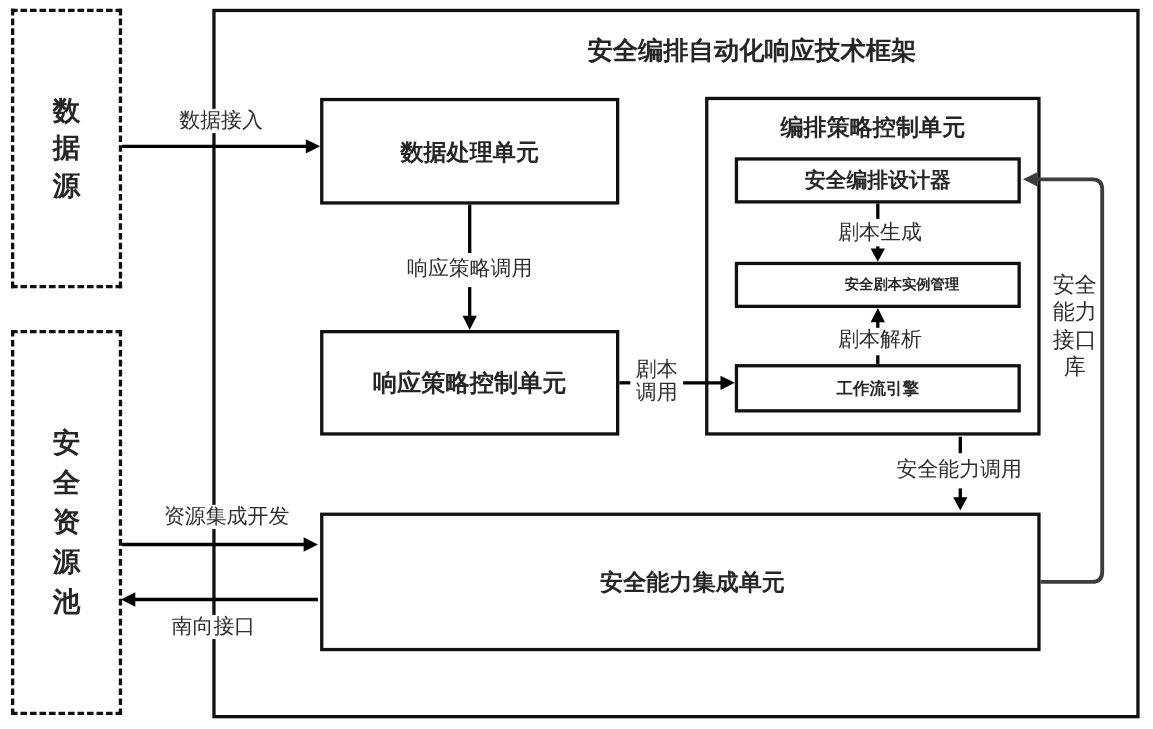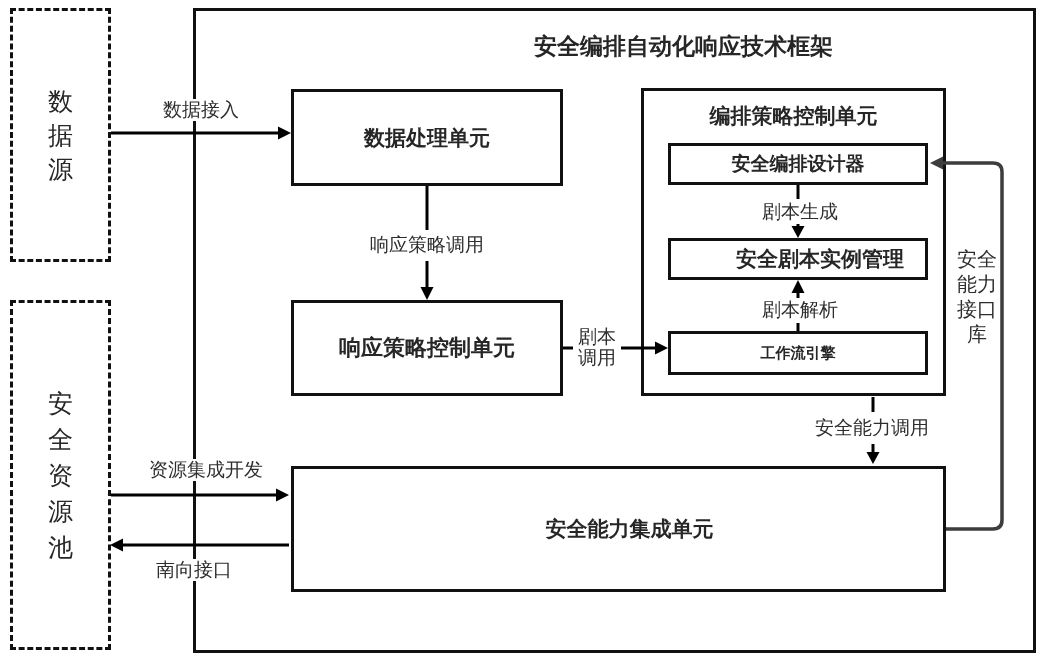--- a/index.html
+++ b/index.html
@@ -20,21 +20,21 @@
   }
   .box.dashed{border:3px dashed #111111;}
   .box-label{
     font-weight:bold;
     color:#262626;
     text-align:center;
   }
   .vtext{
     word-break:break-all;
     text-align:center;
-    font-weight:normal;
+    font-weight:bold;
     color:#262626;
   }
   .arrow-label{
     position:absolute;
     font-size:19px;
     color:#2e2e2e;
     white-space:nowrap;
     text-align:center;
     transform:translateX(-50%);
     background:#ffffff;
@@ -89,21 +89,21 @@
   </div>
 
   <div class="box" style="left:641px;top:88px;width:305px;height:308px;"></div>
   <div id="orchestration-title">编排策略控制单元</div>
 
   <div class="box" style="left:668px;top:143px;width:260px;height:42px;border-width:3px;">
     <div class="box-label" style="font-size:19px;">安全编排设计器</div>
   </div>
 
   <div class="box" style="left:668px;top:238px;width:260px;height:42px;border-width:3px;">
-    <div class="box-label" style="font-size:21px;margin-left:44px;">安全剧本实例管理</div>
+    <div class="box-label" style="font-size:13px;margin-left:44px;">安全剧本实例管理</div>
   </div>
 
   <div class="box" style="left:668px;top:331px;width:260px;height:44px;border-width:3px;">
     <div class="box-label" style="font-size:15px;">工作流引擎</div>
   </div>
 
   <div class="box" style="left:291px;top:466px;width:655px;height:126px;">
     <div class="box-label" style="font-size:21px;margin-left:22px;">安全能力集成单元</div>
   </div>
 

